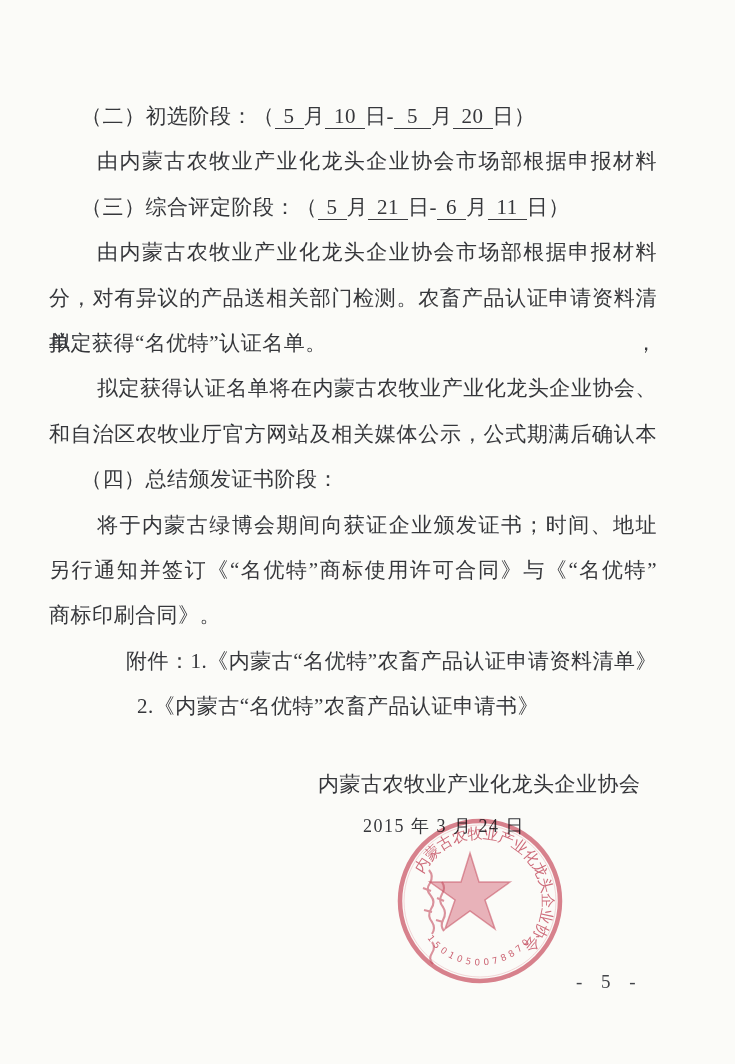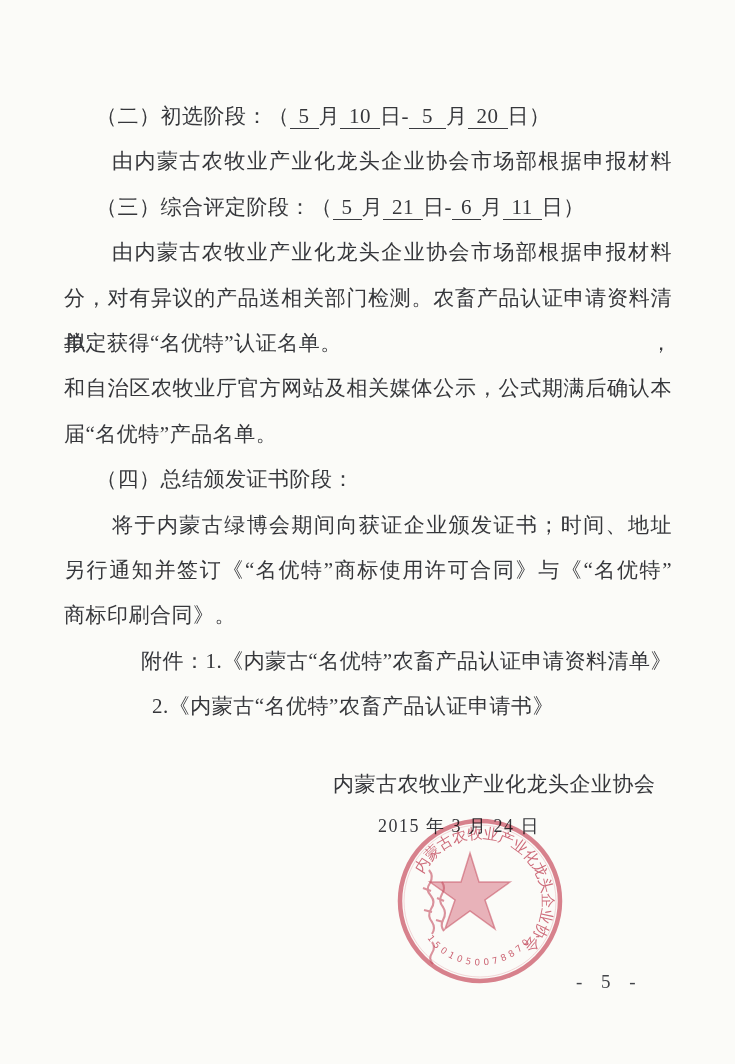--- a/index.html
+++ b/index.html
@@ -6,21 +6,21 @@
   .page{
     position:relative;
     width:735px;height:1064px;
     background:#fbfbf8;
     font-family:"Liberation Serif","DejaVu Serif",serif;
     color:#36373b;
     overflow:hidden;
   }
   .content{
     position:absolute;
-    left:64px;top:94px;
+    left:49px;top:94px;
     width:608px;
   }
   .line{
     height:45.4px;line-height:45.4px;
     font-size:21px;
     letter-spacing:0.5px;
     white-space:nowrap;
   }
   .j{
     white-space:normal;
@@ -75,22 +75,22 @@
     <div class="line indent-h"><span>（二）初选阶段：（</span><span class="blank">5</span><span>月</span><span class="blank">10</span><span>日-</span><span class="blank wide">5</span><span>月</span><span class="blank">20</span><span>日）</span></div>
 
     <div class="line indent-p j">由内蒙古农牧业产业化龙头企业协会市场部根据申报材料</div>
 
     <div class="line indent-h"><span>（三）综合评定阶段：（</span><span class="blank">5</span><span>月</span><span class="blank">21</span><span>日-</span><span class="blank">6</span><span>月</span><span class="blank">11</span><span>日）</span></div>
 
     <div class="line indent-p j">由内蒙古农牧业产业化龙头企业协会市场部根据申报材料</div>
     <div class="line j">分，对有异议的产品送相关部门检测。农畜产品认证申请资料清单，</div>
     <div class="line">拟定获得“名优特”认证名单。</div>
 
+    <div class="line indent-p j">拟定获得认证名单将在内蒙古农牧业产业化龙头企业协会、</div>
     <div class="line j">和自治区农牧业厅官方网站及相关媒体公示，公式期满后确认本</div>
-    <div class="line">届“名优特”产品名单。</div>
 
     <div class="line indent-h">（四）总结颁发证书阶段：</div>
 
     <div class="line indent-p j">将于内蒙古绿博会期间向获证企业颁发证书；时间、地址</div>
     <div class="line j">另行通知并签订《“名优特”商标使用许可合同》与《“名优特”</div>
     <div class="line">商标印刷合同》。</div>
 
     <div class="line indent-att">附件：1.《内蒙古“名优特”农畜产品认证申请资料清单》</div>
     <div class="line indent-att2">2.《内蒙古“名优特”农畜产品认证申请书》</div>
 

